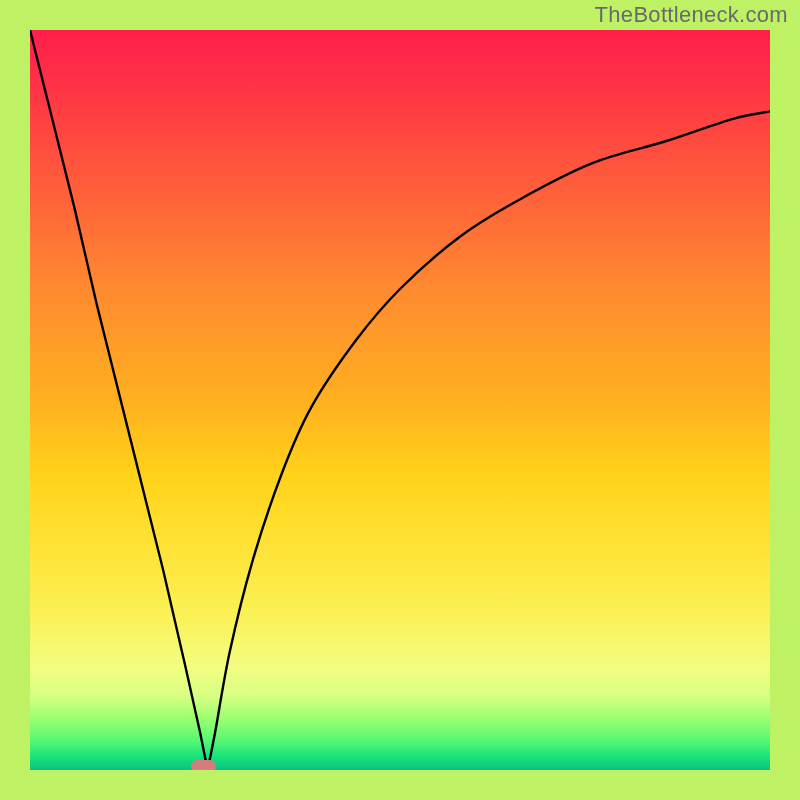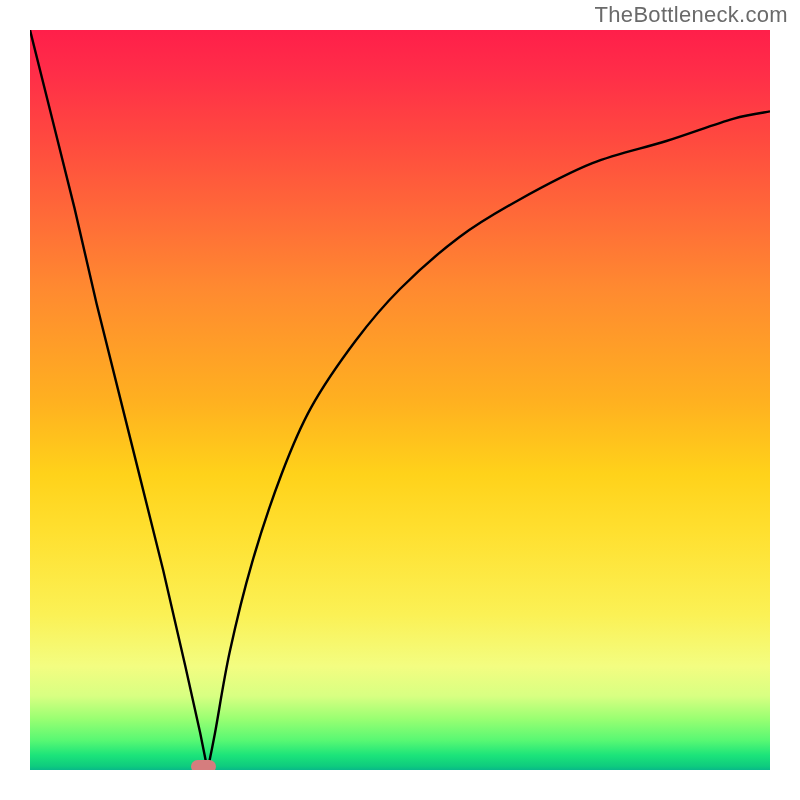--- a/index.html
+++ b/index.html
@@ -8,21 +8,21 @@
     width: 800px;
     height: 800px;
     background: #000;
     overflow: hidden;
     font-family: Arial, Helvetica, sans-serif;
   }
   .frame {
     position: relative;
     width: 800px;
     height: 800px;
-    background: #ffffff;
+    background: #bef264;
   }
   .watermark {
     position: absolute;
     top: 2px;
     right: 12px;
     color: #6a6a6a;
     font-size: 22px;
     font-weight: 400;
     letter-spacing: 0.3px;
     z-index: 10;

